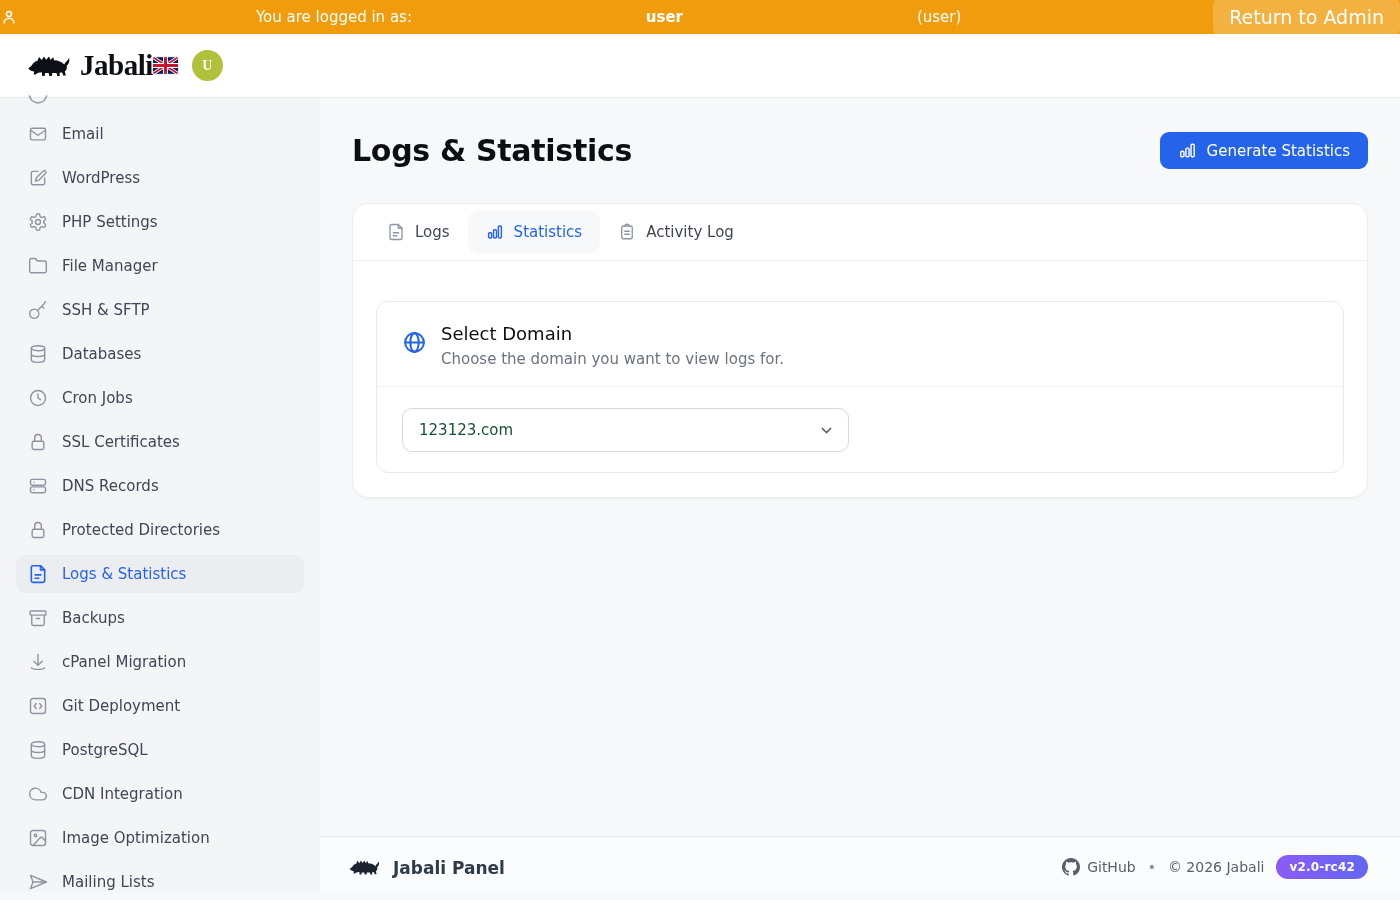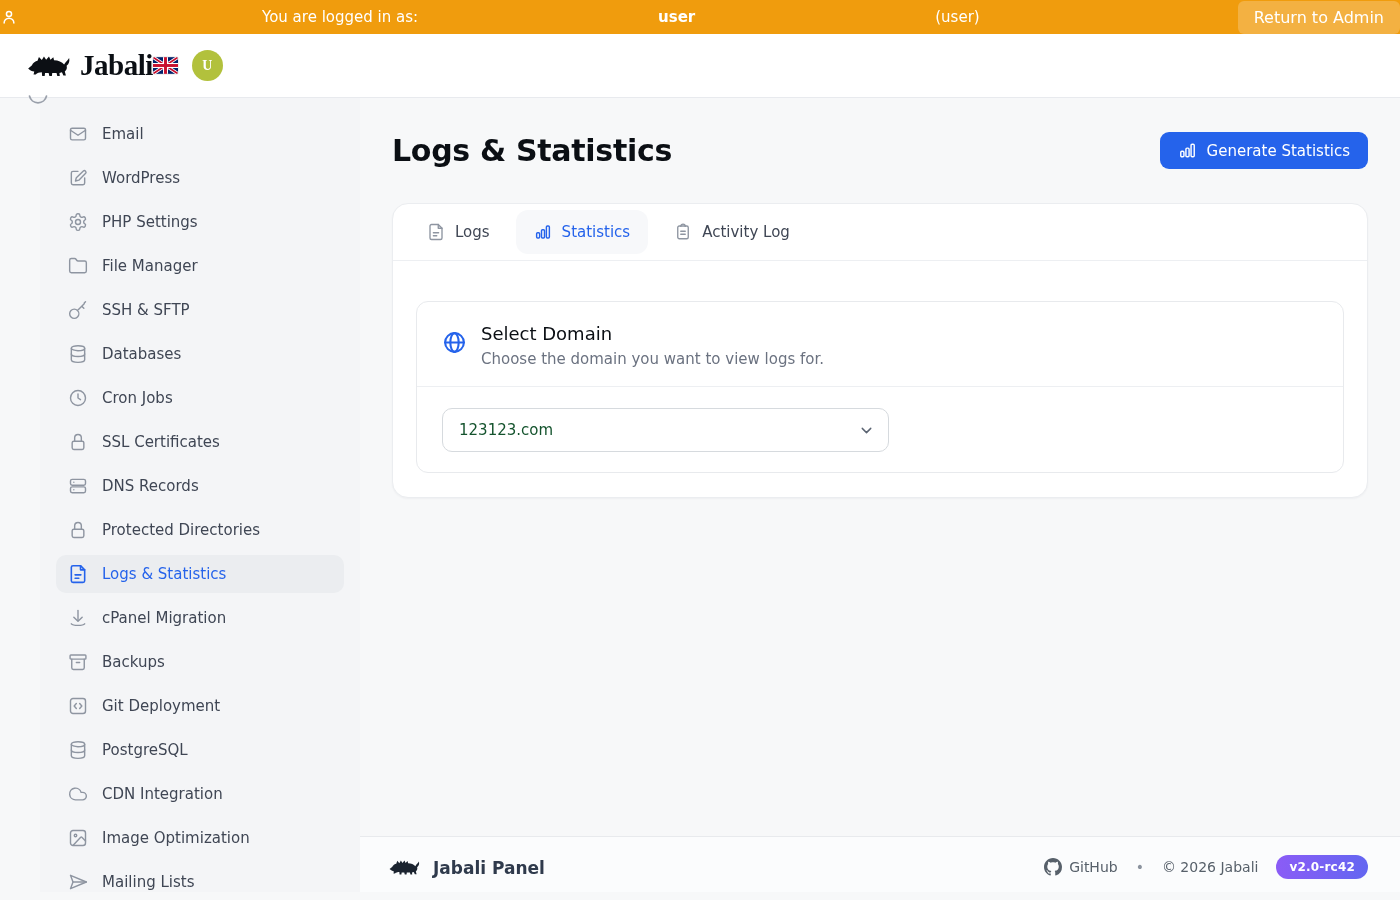--- a/index.html
+++ b/index.html
@@ -3,69 +3,69 @@
 <meta charset="utf-8">
 <style>
   * { margin:0; padding:0; box-sizing:border-box; }
   html,body { width:1400px; height:900px; overflow:hidden; }
   body { font-family:"DejaVu Sans","Liberation Sans",sans-serif; background:#f7f8f9; position:relative; color:#1a202c; }
 
   
   .topbar { height:34px; background:#f09c0d; display:flex; align-items:center; justify-content:space-between; gap:10px; color:#fff; font-size:15px; }
   .topbar .person { display:flex; align-items:center; margin-right:4px; }
   .topbar strong { font-weight:700; }
-  .return-btn { margin-left:18px; background:rgba(255,255,255,0.22); border:none; color:#fff; font-size:16px; font-family:inherit; padding:7px 16px; border-radius:6px; cursor:pointer; }
+  .return-btn { margin-left:18px; background:rgba(255,255,255,0.22); border:none; color:#fff; font-size:19px; font-family:inherit; padding:7px 16px; border-radius:6px; cursor:pointer; }
 
   
   .header { height:64px; background:#fff; border-bottom:1px solid #e8eaee; display:flex; align-items:center; justify-content:flex-start; padding:0 22px 0 26px;font-family:Liberation Serif, serif; }
   .brand { display:flex; align-items:center; gap:8px; }
   .brand-name { font-size:29px; font-weight:800; color:#0b0f14; letter-spacing:-0.5px; }
   .header-right { display:flex; align-items:center; gap:14px; }
   .flag { border-radius:2px; overflow:hidden; display:block; box-shadow:0 0 0 1px rgba(0,0,0,0.06); }
   .avatar { width:31px; height:31px; border-radius:50%; background:#b2c13c; color:#fff; font-size:14px; font-weight:700; display:flex; align-items:center; justify-content:center; cursor:pointer; }
 
   
   .layout { display:flex; height:794px; }
-  .sidebar { width:320px; background:#f4f5f7; padding:17px 16px 0 16px; overflow:hidden; flex-shrink:0;margin-left:40px; }
+  .sidebar { width:320px; background:#f4f5f7; padding:17px 16px 0 16px; overflow:hidden; flex-shrink:0; }
   .side-item { height:38px; margin-bottom:6px; display:flex; align-items:center; gap:14px; padding:0 12px; border-radius:10px; font-size:15px; color:#3f4654; cursor:pointer; }
   .side-item .sicon { display:flex; color:#8e95a1; }
   .side-item.active { background:#ebedf0; color:#2563eb; }
   .side-item.active .sicon { color:#2563eb; }
   .clipped-icon { position:absolute; left:28px; top:95px; z-index:30; color:#9aa0ab; }
 
   
   .main { flex:1; min-width:0; display:flex; flex-direction:column; background:#f7f8f9; }
   .main-inner { flex:1; padding:34px 32px 0 32px; }
   .title-row { display:flex; align-items:center; justify-content:space-between; margin-bottom:34px; }
   h1 { font-size:30px; font-weight:800; color:#0b0f14; letter-spacing:-0.3px; }
   .gen-btn { background:#2563eb; border:none; color:#fff; font-family:inherit; font-size:15px; height:37px; padding:15px 18px; border-radius:9px; display:flex; align-items:center; gap:10px; cursor:pointer; }
 
   .card { background:#fff; border:1px solid #ebedf0; border-radius:16px; box-shadow:0 1px 2px rgba(16,24,40,0.04); }
-  .tabs-row { display:flex; gap:8px; padding:6px 16px; border-bottom:1px solid #edeff2; }
+  .tabs-row { display:flex; gap:0; padding:6px 16px; border-bottom:1px solid #edeff2; }
   .tab { height:44px; padding:0 18px; display:flex; align-items:center; gap:10px; font-size:15px; color:#3f4654; border-radius:12px; cursor:pointer; }
   .tab .ticon { display:flex; color:#8e95a1; }
   .tab.active { background:#f7f8fa; color:#2563eb; }
   .tab.active .ticon { color:#2563eb; }
 
   .card-content { padding:40px 23px 24px 23px; }
   .inner-card { border:1px solid #e8eaed; border-radius:12px; background:#fff; }
   .inner-head { display:flex; gap:14px; padding:21px 25px 18px 25px; border-bottom:1px solid #edeff2; }
   .globe-wrap { color:#2563eb; margin-top:7px; display:flex; }
   .inner-title { font-size:18px; font-weight:400; color:#0b0f14; }
   .inner-desc { font-size:15px; color:#6b7280; margin-top:6px; }
   .inner-body { padding:21px 25px 20px 25px; }
   .select { width:447px; height:44px; background:#fff; border:1px solid #d6dade; border-radius:10px; display:flex; align-items:center; justify-content:space-between; padding:0 13px 0 16px; font-size:15px; color:#14532d; cursor:pointer; }
   .select .chev { display:flex; color:#5b6472; }
 
   
   .footer { border-top:1px solid #e8eaed; background:#fbfcfd; padding:18px 32px 0 28px; height:56px; }
   .footer-row { display:flex; align-items:center; justify-content:space-between; }
   .f-left { display:flex; align-items:flex-end; gap:12px; }
   .f-brand { font-size:17px; font-weight:700; color:#2f3a4c; }
-  .f-right { display:flex; align-items:center; gap:18px; color:#57606a; font-size:14px; }
+  .f-right { display:flex; align-items:center; gap:12px; color:#57606a; font-size:14px; }
   .gh { display:flex; align-items:center; gap:7px; cursor:pointer; }
   .dot { color:#8b939e; }
   .badge { background:linear-gradient(90deg,#8b5cf6,#6366f1); color:#fff; font-size:12px; font-weight:700; padding:5px 13px; border-radius:999px; letter-spacing:0.2px; }
 
   svg { display:block; }
 </style>
 </head>
 <body>
 
 <div class="topbar">
@@ -223,37 +223,37 @@
             <path d="M15 2v5h5"></path>
             <path d="M8.5 13h7M8.5 17h4.5"></path>
           </svg>
         </span>
       <span>Logs &amp; Statistics</span>
     </div>
 
     <div class="side-item">
       <span class="sicon">
           <svg width="20" height="20" viewBox="0 0 24 24" fill="none" stroke="currentColor" stroke-width="1.7" stroke-linecap="round" stroke-linejoin="round">
+            <rect x="2.5" y="3.5" width="19" height="5" rx="1"></rect>
+            <path d="M4.5 8.5V19a2 2 0 0 0 2 2h11a2 2 0 0 0 2-2V8.5"></path>
+            <path d="M10 12.5h4"></path>
+          </svg>
+        </span>
+      <span>Backups</span>
+    </div>
+
+    <div class="side-item">
+      <span class="sicon">
+          <svg width="20" height="20" viewBox="0 0 24 24" fill="none" stroke="currentColor" stroke-width="1.7" stroke-linecap="round" stroke-linejoin="round">
             <path d="M12 3v12"></path>
             <path d="M7 11l5 5 5-5"></path>
             <path d="M4 19c2 2.5 14 2.5 16 0"></path>
           </svg>
         </span>
       <span>cPanel Migration</span>
-    </div>
-
-    <div class="side-item">
-      <span class="sicon">
-          <svg width="20" height="20" viewBox="0 0 24 24" fill="none" stroke="currentColor" stroke-width="1.7" stroke-linecap="round" stroke-linejoin="round">
-            <rect x="2.5" y="3.5" width="19" height="5" rx="1"></rect>
-            <path d="M4.5 8.5V19a2 2 0 0 0 2 2h11a2 2 0 0 0 2-2V8.5"></path>
-            <path d="M10 12.5h4"></path>
-          </svg>
-        </span>
-      <span>Backups</span>
     </div>
 
     <div class="side-item">
       <span class="sicon">
           <svg width="20" height="20" viewBox="0 0 24 24" fill="none" stroke="currentColor" stroke-width="1.7" stroke-linecap="round" stroke-linejoin="round">
             <rect x="3" y="3" width="18" height="18" rx="3"></rect>
             <path d="M10 9l-2.6 3L10 15M14 9l2.6 3L14 15"></path>
           </svg>
         </span>
       <span>Git Deployment</span>

